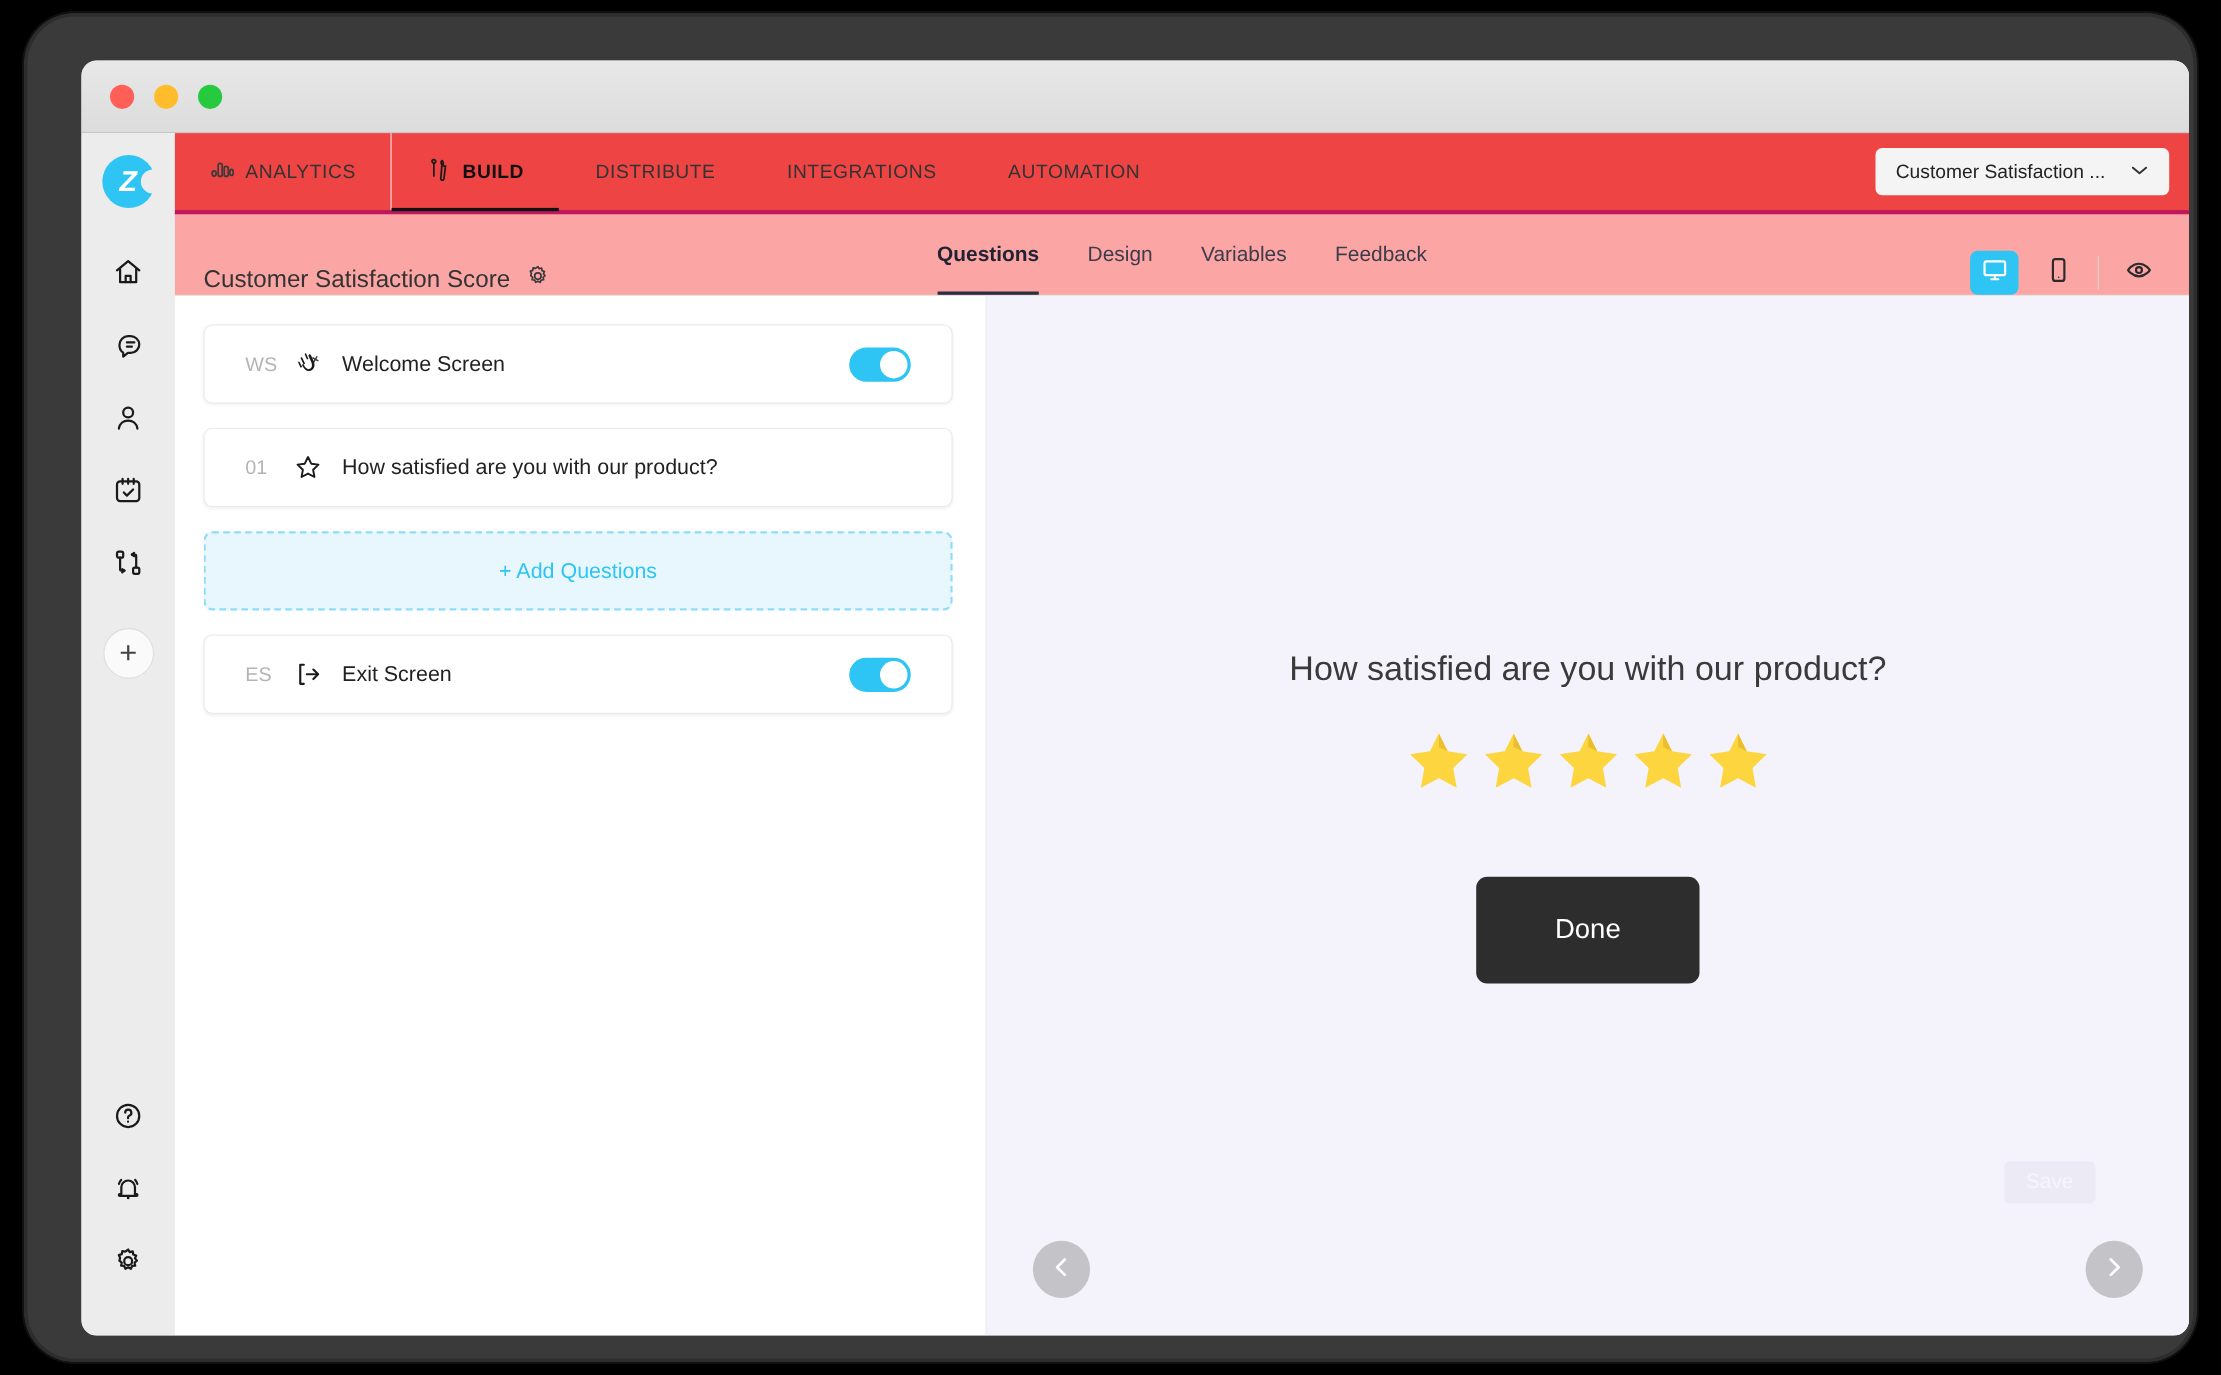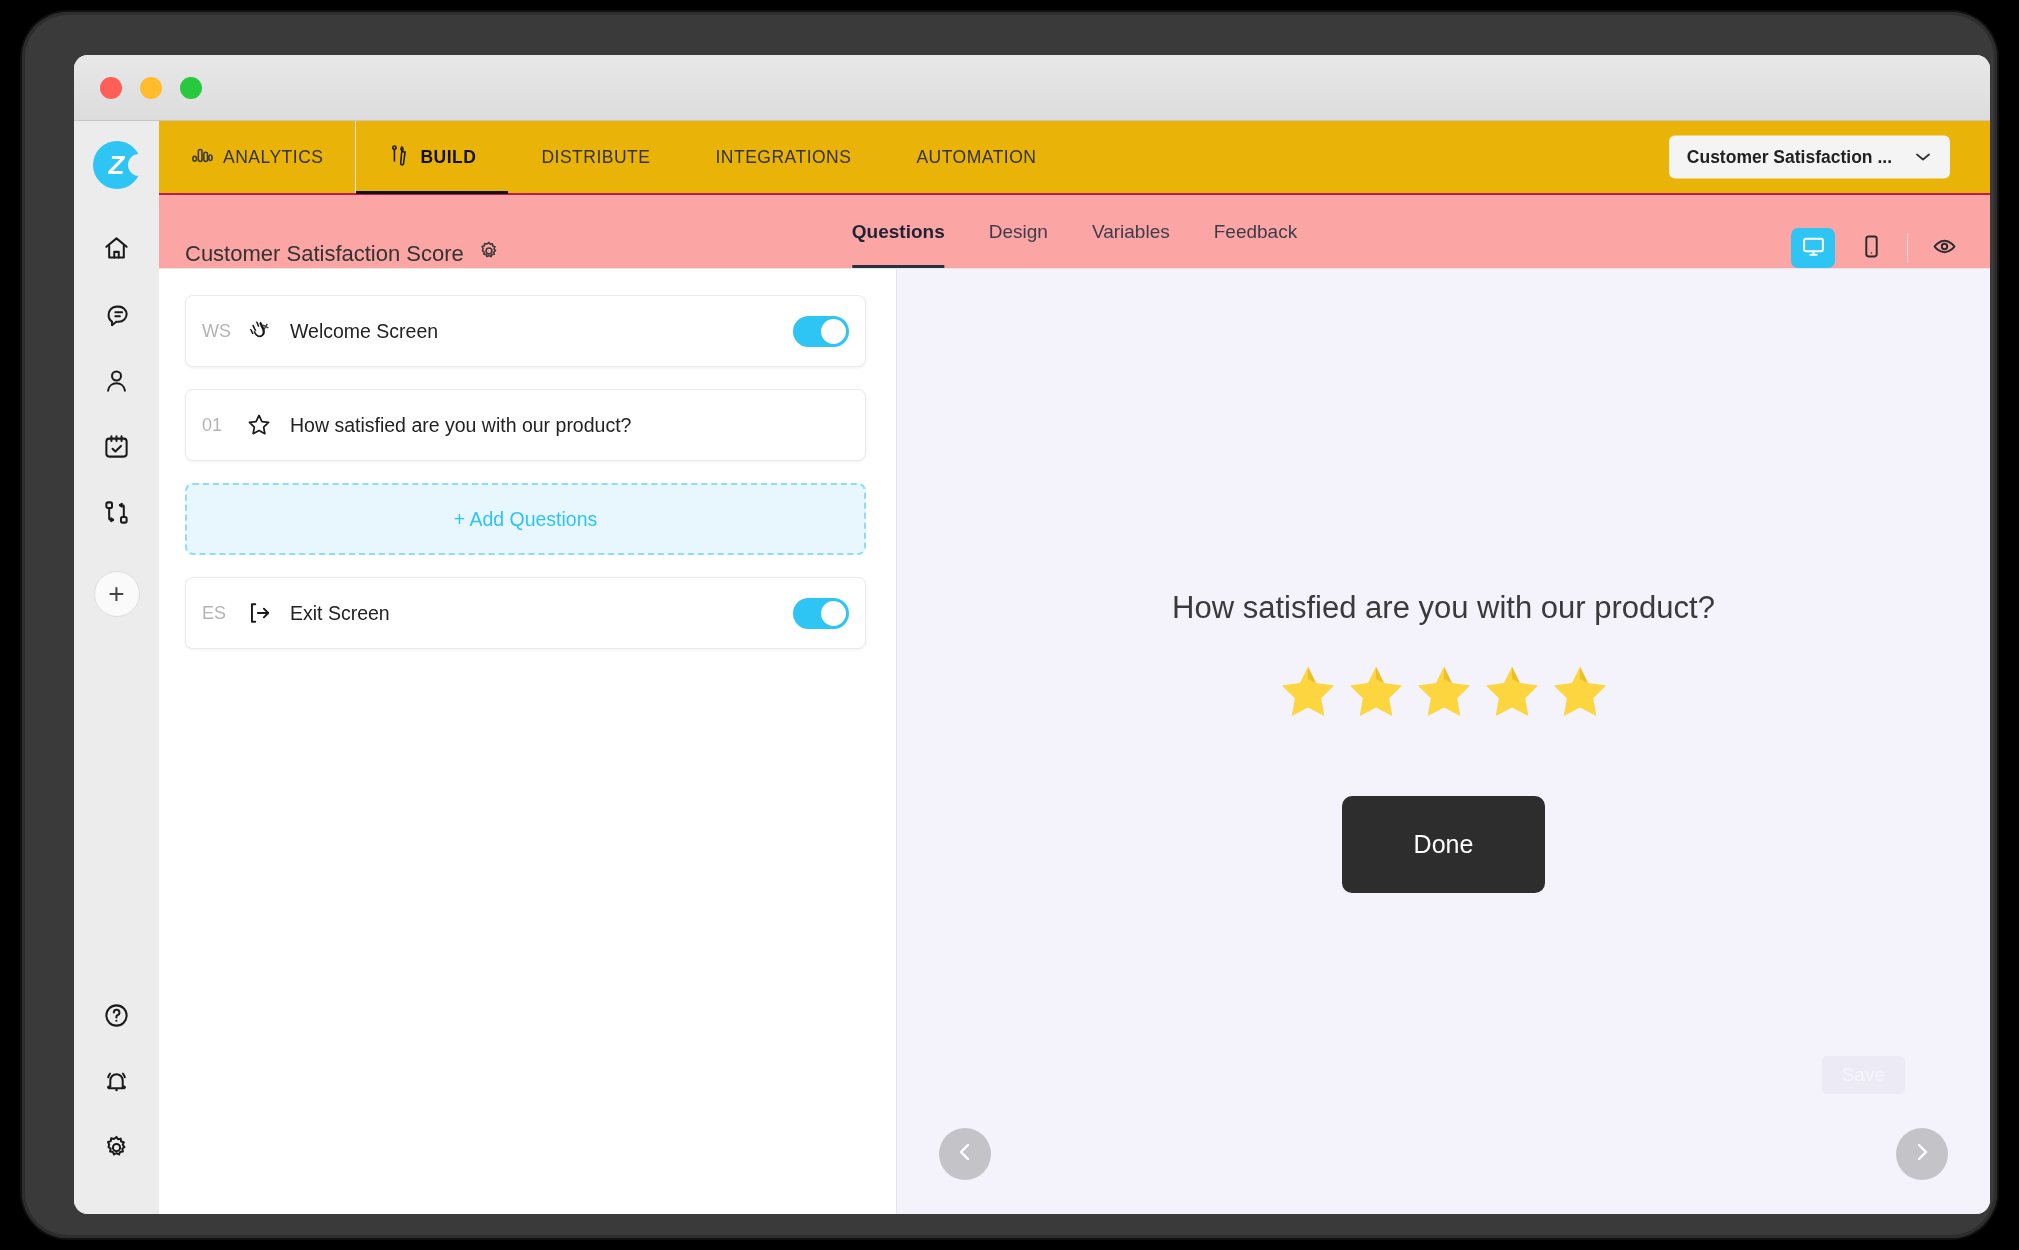--- a/index.html
+++ b/index.html
@@ -84,42 +84,42 @@
     font-size: 28px; color: #444; margin-top: 14px;
     cursor: pointer;
   }
   #rail-bottom { margin-top: auto; margin-bottom: 22px; }
 
   
   #main { flex: 1; display: flex; flex-direction: column; min-width: 0; }
 
   
   #topnav {
-    height: 74px; background: #eab308;
-    border-bottom: 2px solid #be185d;
+    height: 74px; background: #ef4444;
+    border-bottom: 4px solid #be185d;
     display: flex; align-items: stretch; position: relative; text-align: right;
   }
   .navtab {
     display: flex; align-items: center; gap: 10px;
     padding: 0 32px; font-size: 17.5px; letter-spacing: .5px;
     color: #333; cursor: pointer; position: relative;
     border-right: 1px solid transparent;
   }
   .navtab:first-child { border-right: 1px solid #e3e3e3; }
   .navtab.active { font-weight: 700; color: #111; }
   .navtab.active::after {
     content: ""; position: absolute; left: 0; right: 0; bottom: -1px;
     height: 3px; background: #111;
   }
   .navtab svg { width: 22px; height: 22px; flex: none; }
   #survey-select {
-    position: absolute; right: 40px; top: 50%; transform: translateY(-50%);
+    position: absolute; right: 18px; top: 50%; transform: translateY(-50%);
     background: #f4f4f4; border-radius: 6px;
     padding: 11px 18px; display: flex; align-items: center; gap: 22px;
-    font-size: 17.5px; font-weight: 700; color: #222; cursor: pointer;
+    font-size: 17.5px; font-weight: 400; color: #222; cursor: pointer;
     max-width: 300px;
   }
   #survey-select .cv { font-weight: 400; font-size: 15px; color: #444; }
 
   
   #subnav {
     height: 74px; background: #fca5a5;
     border-bottom: 1px solid #e6e6e6;
     display: flex; align-items: flex-end; position: relative;
   }
@@ -160,21 +160,21 @@
   
   #qpanel {
     width: 738px; flex: none; background: #fff;
     border-right: 1px solid #e6e6e6;
     padding: 26px 30px 0 26px;
   }
   .qcard {
     background: #fff; border: 1px solid #eaeaea; border-radius: 8px;
     box-shadow: 0 1px 3px rgba(0,0,0,.06);
     height: 72px; display: flex; align-items: center;
-    padding: 0 16px; margin-bottom: 22px;
+    padding: 0 37px; margin-bottom: 22px;
   }
   .qcode { width: 44px; color: #b4b4b4; font-size: 18px; flex: none; }
   .qicon { width: 44px; display: flex; align-items: center; flex: none; }
   .qicon svg { width: 26px; height: 26px; }
   .qlabel { font-size: 19.5px; color: #222; flex: 1; }
   .toggle {
     width: 56px; height: 31px; border-radius: 16px; background: #2ec4f3;
     position: relative; flex: none; cursor: pointer;
   }
   .toggle .knob {

